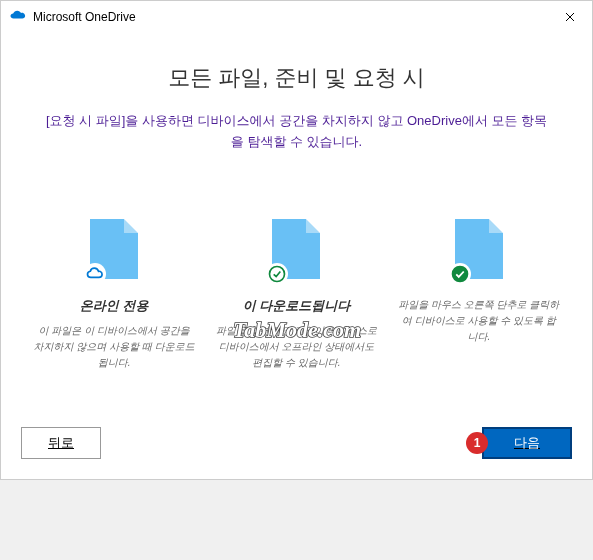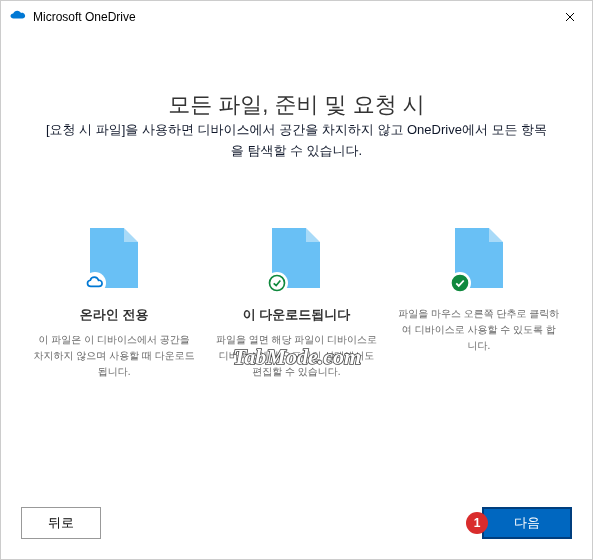--- a/index.html
+++ b/index.html
@@ -5,26 +5,25 @@
     * { margin: 0; padding: 0; box-sizing: border-box; }
     body {
       font-family: "Segoe UI", "Malgun Gothic", sans-serif;
       background: #f0f0f0;
       width: 593px;
       height: 560px;
       position: relative;
     }
     .window {
       width: 593px;
-      height: 560px;
+      height: 480px;
       background: #ffffff;
       border: 1px solid #cccccc;
       display: flex;
       flex-direction: column;
-      gap: 27px;
     }
     .titlebar {
       display: flex;
       align-items: center;
       padding: 4px 8px;
       height: 32px;
     }
     .titlebar .logo {
       width: 18px;
       height: 18px;
@@ -48,32 +47,34 @@
     .content {
       flex: 1;
       padding: 30px 32px 0 32px;
       text-align: center;
       position: relative;
     }
     .heading {
       font-size: 22px;
       font-weight: 400;
       color: #333;
+      margin-bottom: 18px;
     }
     .description {
       font-size: 13px;
-      color: #0f172a;
+      color: #4c1d95;
       line-height: 1.6;
       margin-bottom: 60px;
       padding: 0 10px;
     }
     .columns {
       display: flex;
       justify-content: center;
       gap: 20px;
+      font-style: italic;
     }
     .col {
       flex: 1;
       text-align: center;
     }
     .icon-wrap {
       height: 72px;
       display: flex;
       align-items: center;
       justify-content: center;
@@ -140,20 +141,21 @@
       fill: #fff;
       stroke: #444;
       stroke-width: 1.6px;
       paint-order: stroke fill;
     }
     .footer {
       display: flex;
       justify-content: space-between;
       align-items: center;
       padding: 16px 20px 20px 20px;
+      text-decoration: underline;
     }
     .btn {
       height: 32px;
       padding: 0 20px;
       font-size: 13px;
       border: 1px solid #999;
       background: #fff;
       cursor: pointer;
       display: flex;
       align-items: center;

